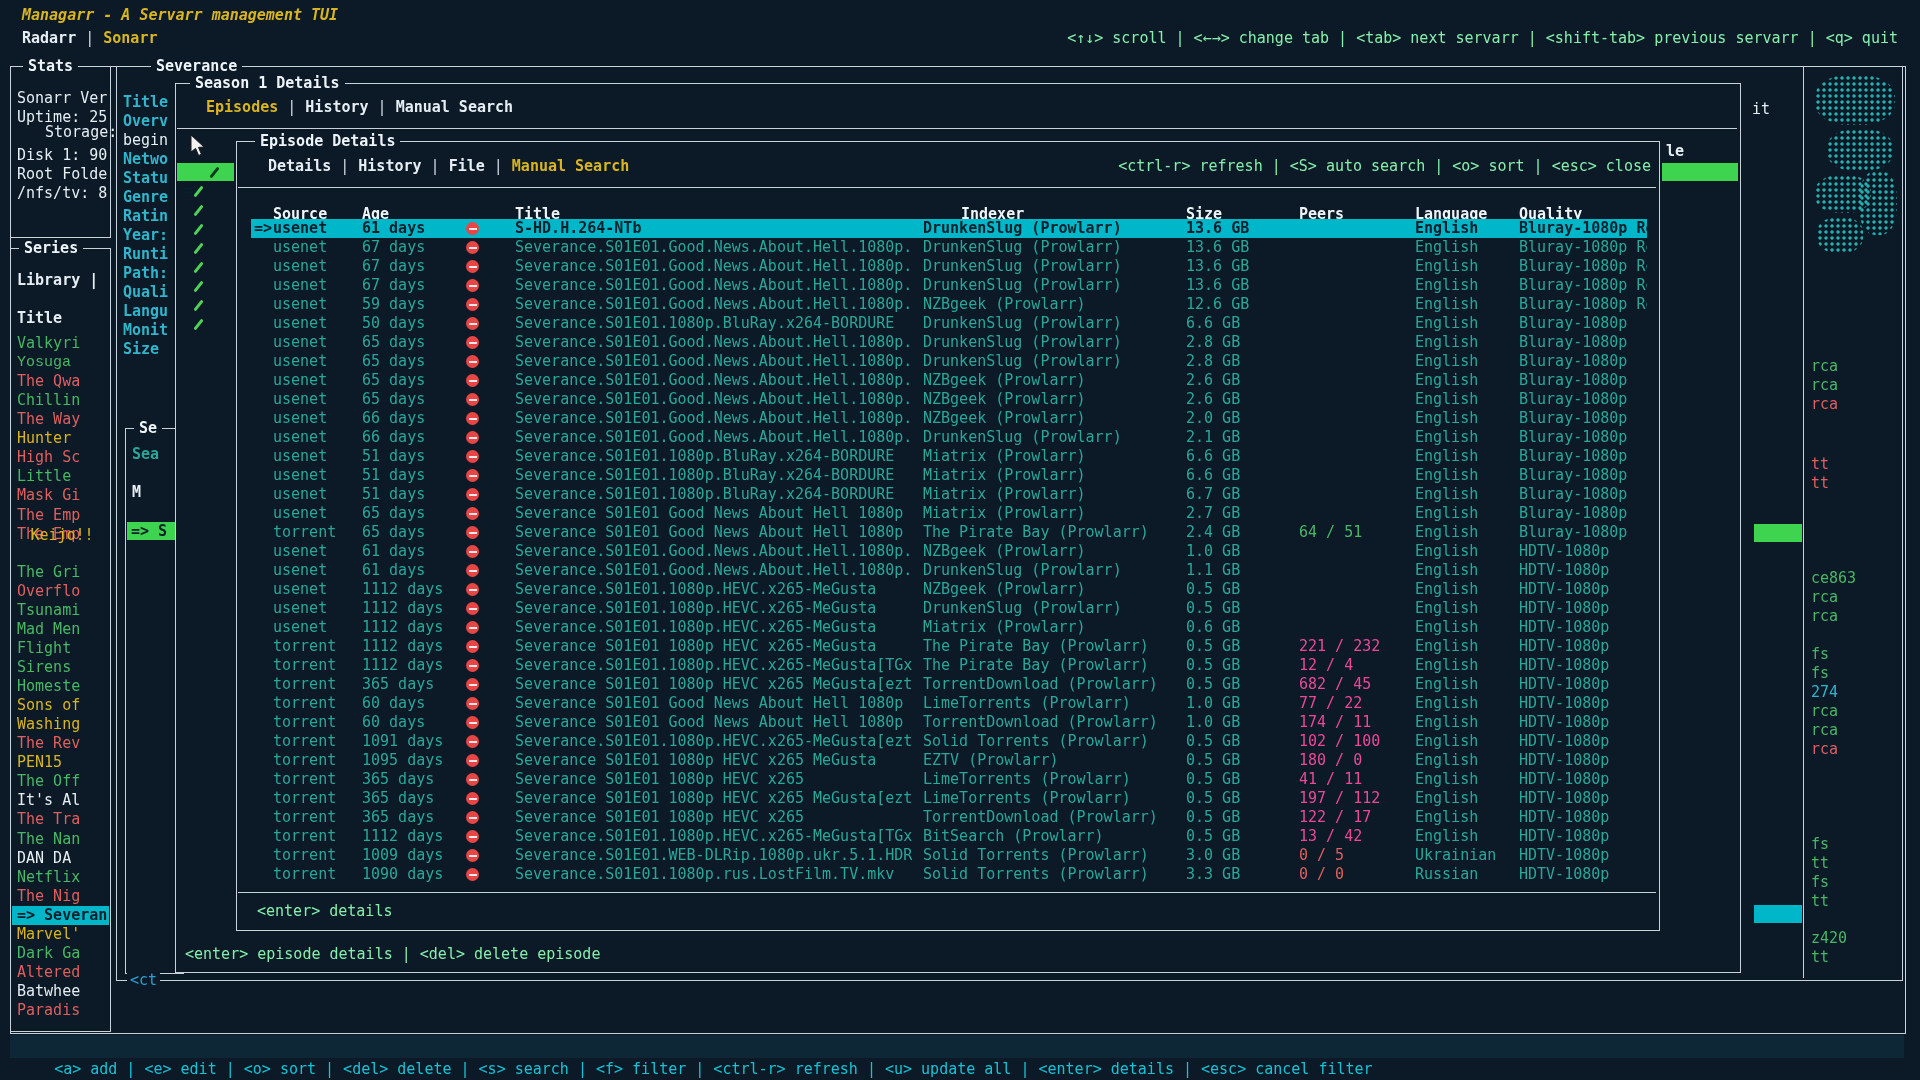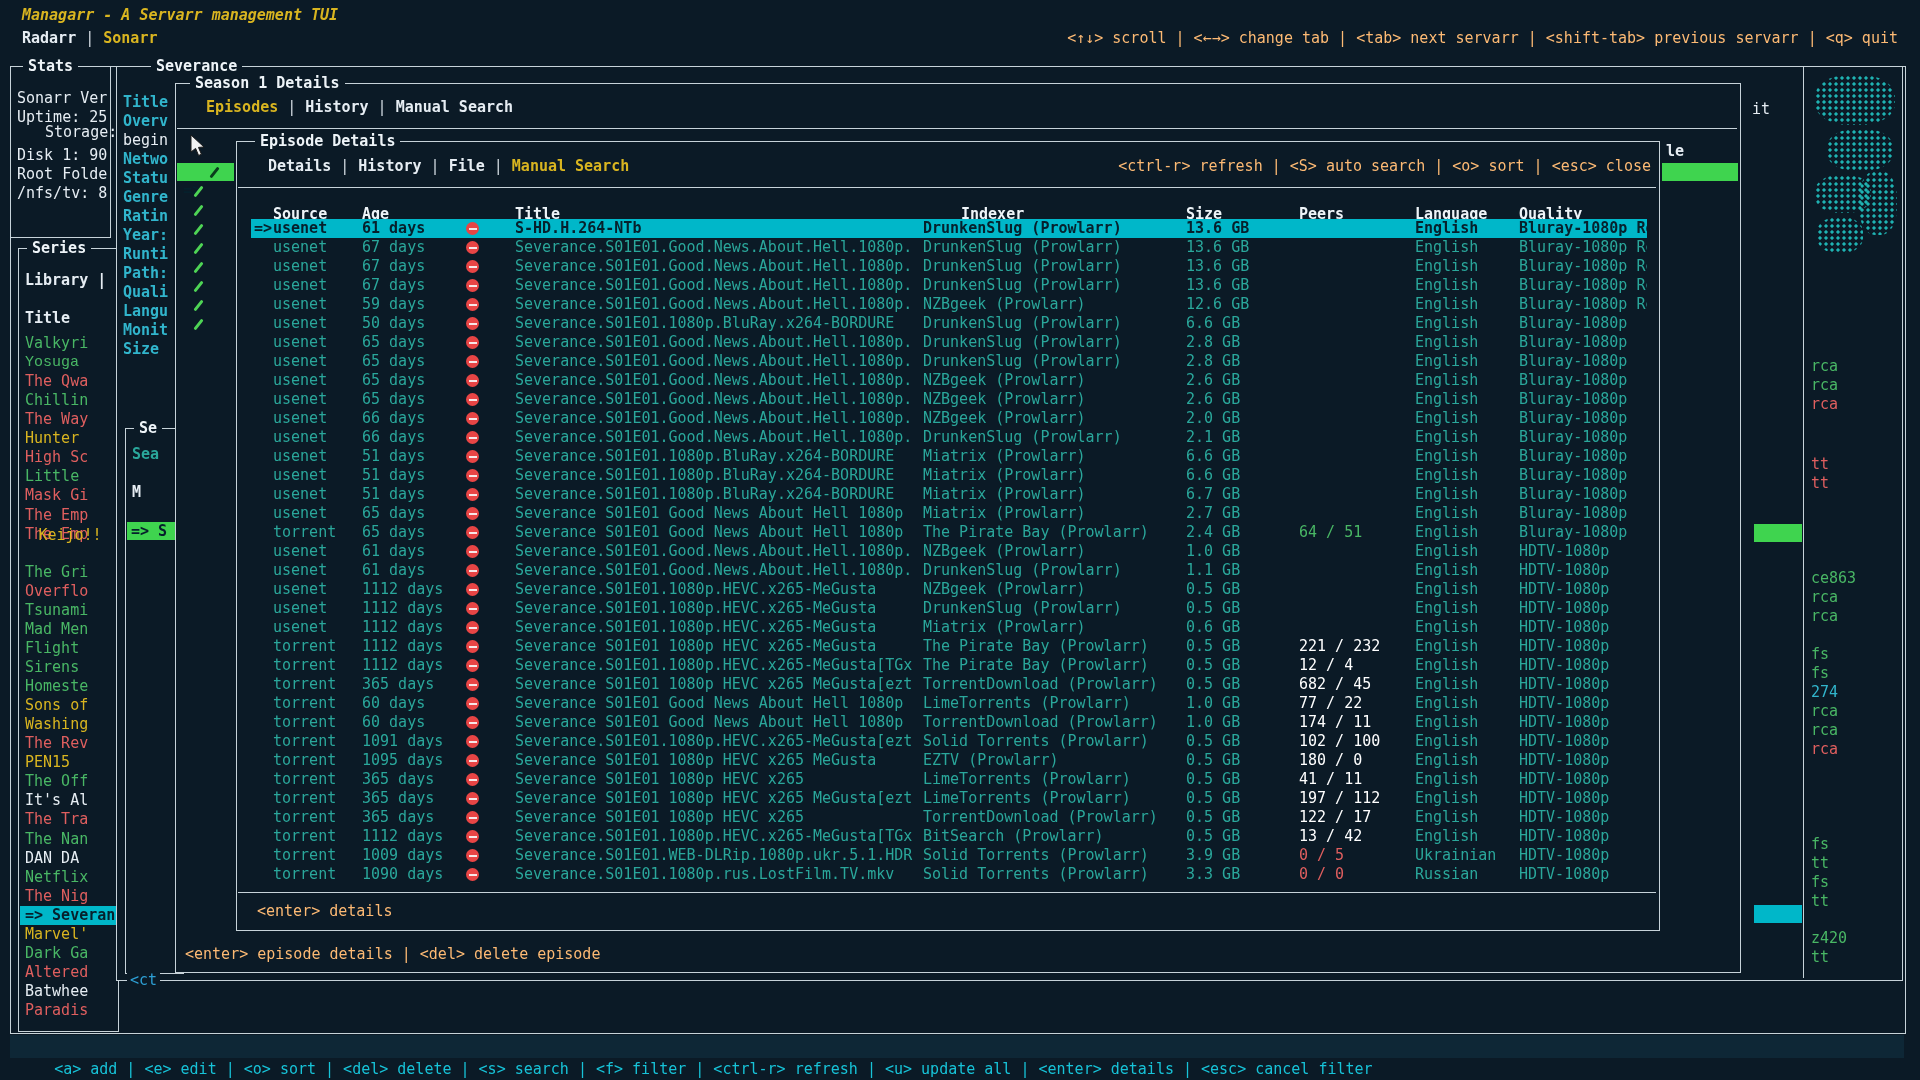--- a/index.html
+++ b/index.html
@@ -10,45 +10,45 @@
   .ital{font-style:italic;}
   .pre{white-space:pre;}
   
   .c-white{color:#e6edf3;}
   .c-yellow{color:#d9b520;}
   .c-green{color:#49b765;}
   .c-red{color:#e05f5f;}
   .c-teal{color:#2aa79b;}
   .c-cyan{color:#31b5cc;}
   .c-blue{color:#2d9fd4;}
-  .c-magenta{color:#ffffff;}
+  .c-magenta{color:#ec4899;}
   .c-sep{color:#cfd8de;}
   .c-label{color:#31b5cc;font-weight:bold;}
   .c-row{color:#2aa79b;}
 
   .panel{position:absolute;border:1px solid #c7d3d9;background:#0b1a26;}
   .ptitle{position:absolute;top:-10px;background:#0b1a26;padding:0 5px;font-weight:bold;
           color:#eef4f8;line-height:19px;white-space:pre;}
   .tui-line{position:absolute;left:6px;height:19px;line-height:19px;white-space:pre;}
-  .help{position:absolute;color:#fdba74;line-height:19px;white-space:pre;}
+  .help{position:absolute;color:#86efac;line-height:19px;white-space:pre;}
   .tabs{position:absolute;display:flex;line-height:19px;white-space:pre;}
   .hline{position:absolute;height:1px;background:#c7d3d9;}
   .vline{position:absolute;width:1px;background:#c7d3d9;}
 
   
   .app-title{left:22px;top:6px;}
   .top-tabs{left:22px;top:29px;}
   .top-help{top:29px;right:22px;}
 
   
   .outer{left:10px;top:66px;width:1894px;height:966px;background:transparent;}
 
   
   .stats{left:10px;top:66px;width:99px;height:170px;}
-  .series{left:10px;top:248px;width:99px;height:782px;margin-left:8px;}
+  .series{left:10px;top:248px;width:99px;height:782px;}
   .s-item{position:absolute;left:6px;height:19px;line-height:19px;white-space:pre;width:90px;overflow:hidden;}
   .s-item.sel{left:1px;padding-left:5px;width:92px;background:#00b7c9;color:#06202c;font-weight:bold;}
 
   
   .sdetail{left:116px;top:66px;width:1785px;height:913px;}
   .subbox{position:absolute;left:8px;top:361px;width:58px;height:544px;border:1px solid #c7d3d9;border-right:none;background:#0b1a26;}
   .greenbar{position:absolute;height:18px;background:#3fd44f;color:#06202c;font-weight:bold;line-height:18px;white-space:pre;}
   .cyanbar{position:absolute;height:18px;background:#00b7c9;}
   .frag{position:absolute;height:19px;line-height:19px;white-space:pre;}
   .dotblob{position:absolute;background-image:radial-gradient(#1fb3b3 1.5px, transparent 1.7px);
@@ -598,21 +598,21 @@
           <span class="cell col-peers c-magenta">13 / 42</span>
           <span class="cell c-row col-lang">English</span>
           <span class="cell c-row col-q">HDTV-1080p</span>
         </div>
         <div class="row" style="top: 704px;">
           <span class="cell c-row col-src">torrent</span>
           <span class="cell c-row col-age">1009 days</span>
           <span class="flag"></span>
           <span class="cell c-row col-title">Severance.S01E01.WEB-DLRip.1080p.ukr.5.1.HDR</span>
           <span class="cell c-row col-idx">Solid Torrents (Prowlarr)</span>
-          <span class="cell c-row col-size">3.9 GB</span>
+          <span class="cell c-row col-size">3.0 GB</span>
           <span class="cell col-peers c-red">0 / 5</span>
           <span class="cell c-row col-lang">Ukrainian</span>
           <span class="cell c-row col-q">HDTV-1080p</span>
         </div>
         <div class="row" style="top: 723px;">
           <span class="cell c-row col-src">torrent</span>
           <span class="cell c-row col-age">1090 days</span>
           <span class="flag"></span>
           <span class="cell c-row col-title">Severance.S01E01.1080p.rus.LostFilm.TV.mkv</span>
           <span class="cell c-row col-idx">Solid Torrents (Prowlarr)</span>

